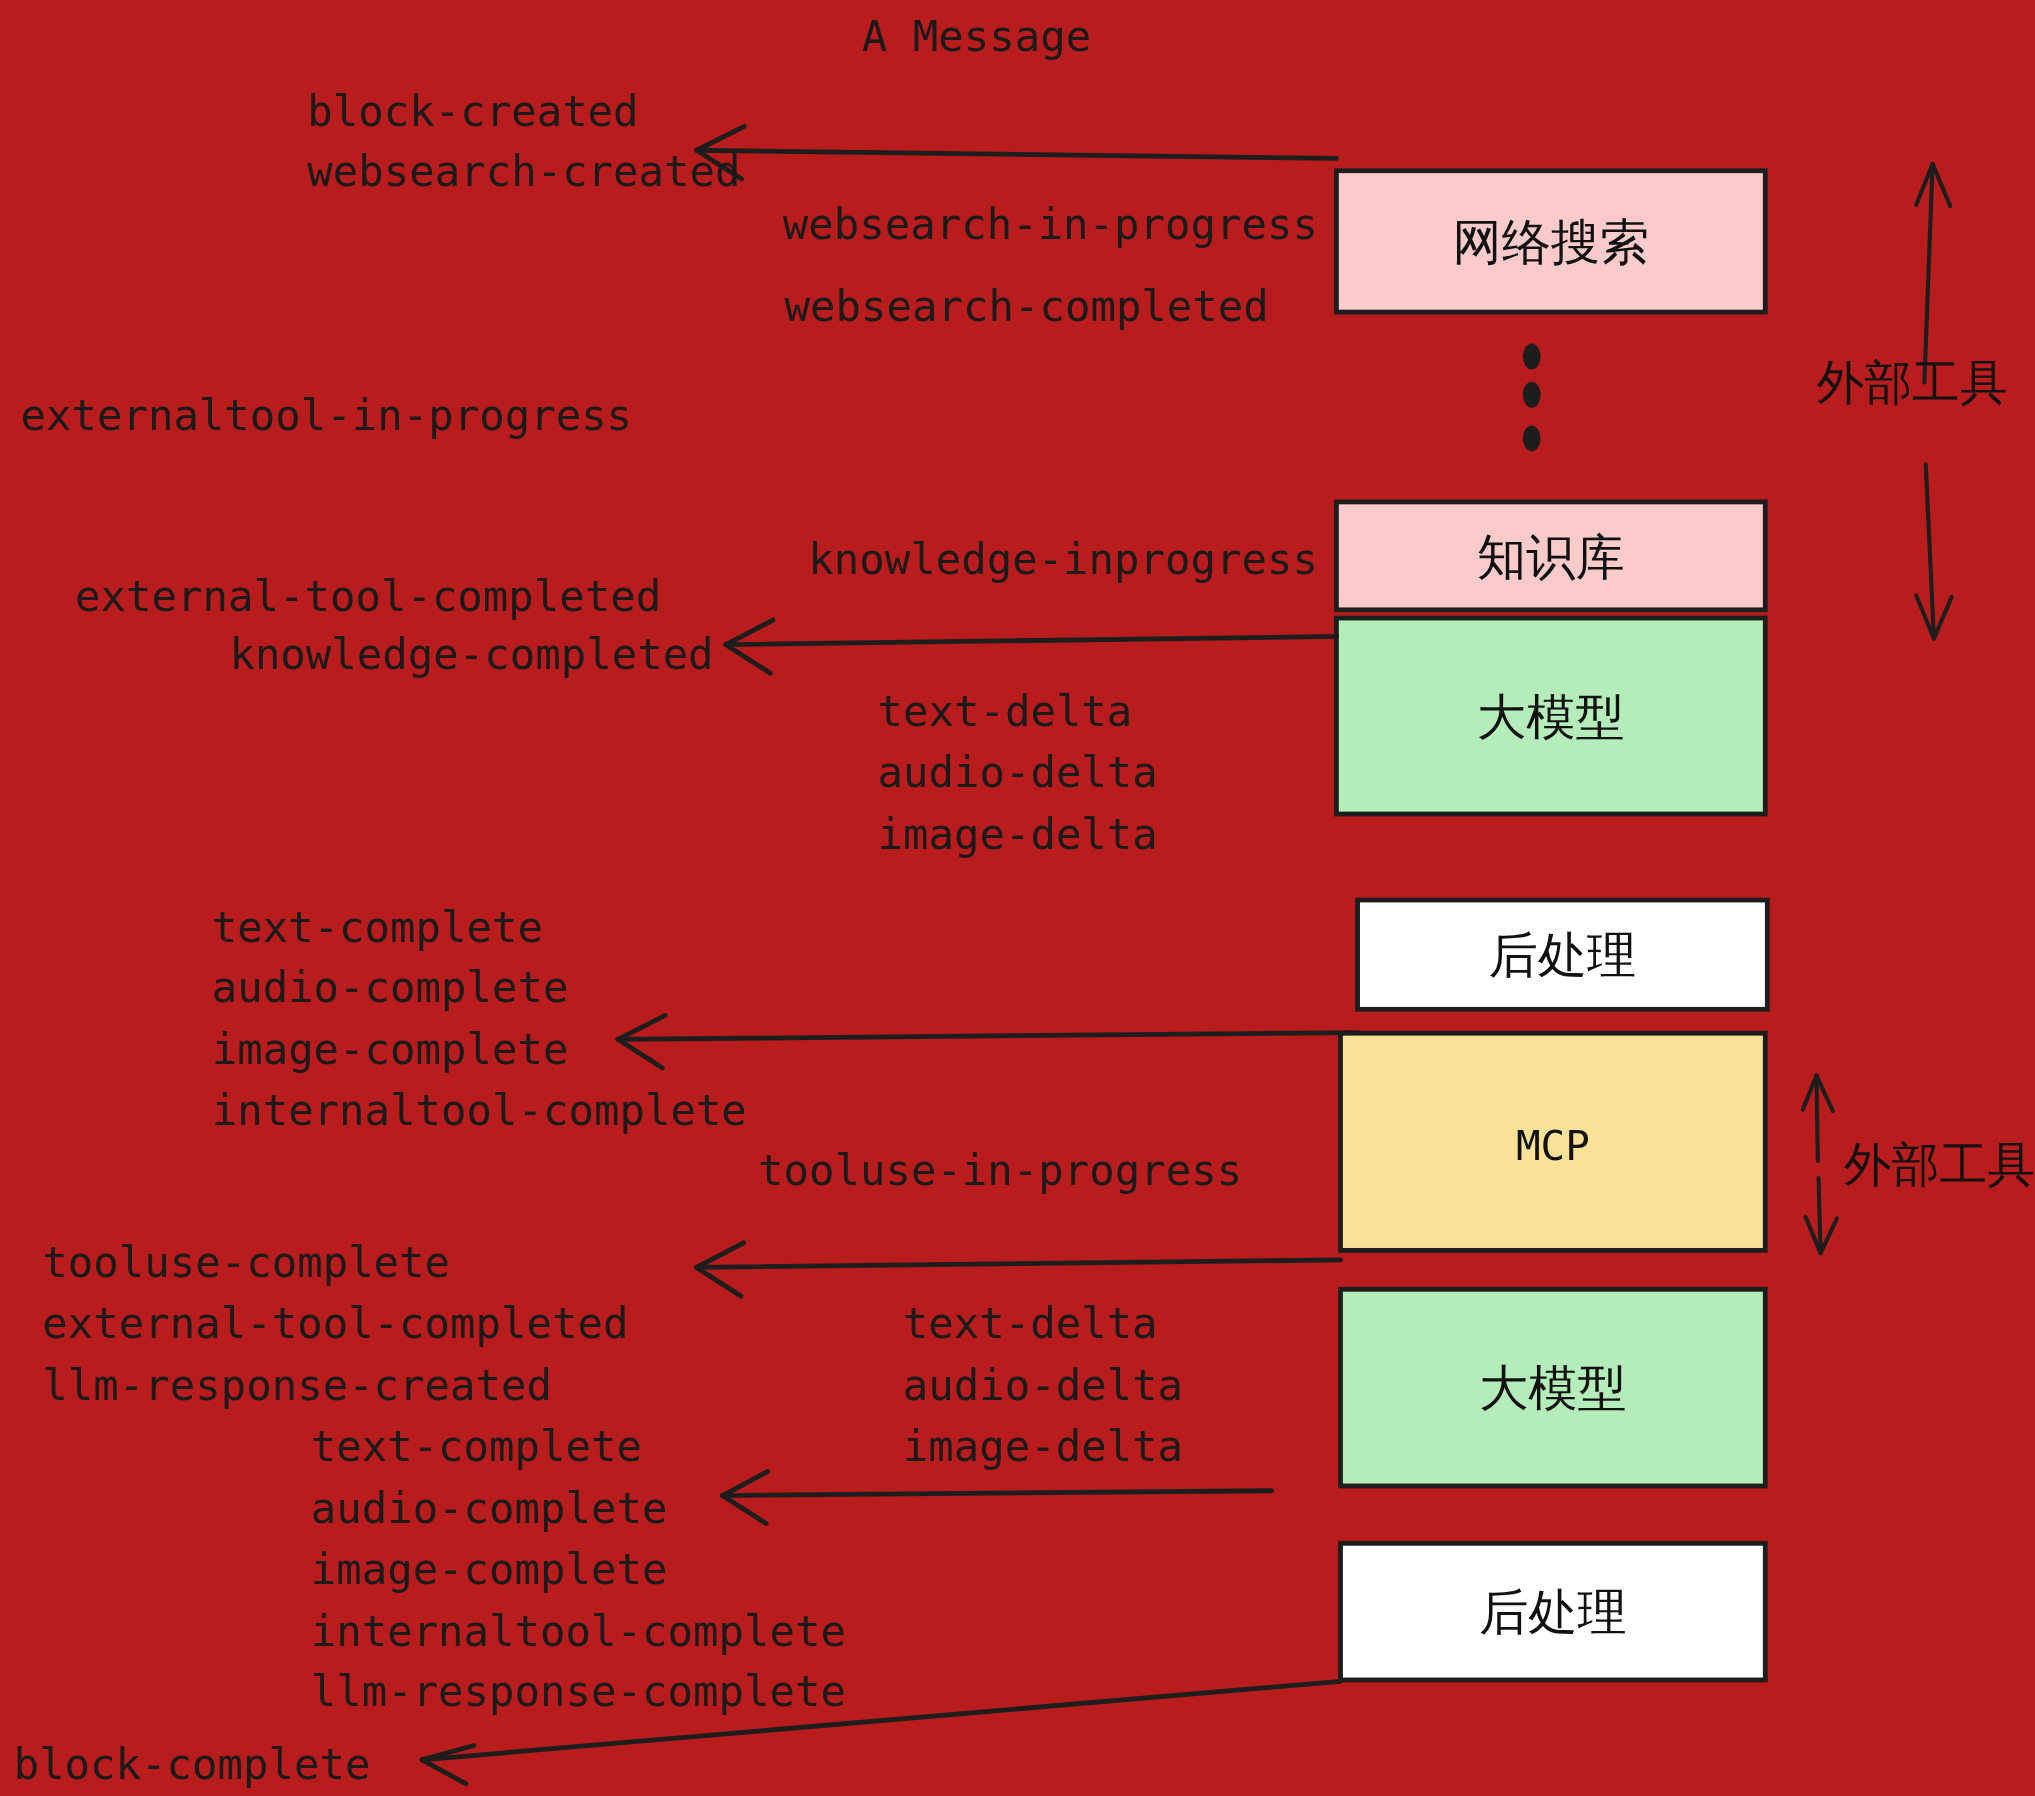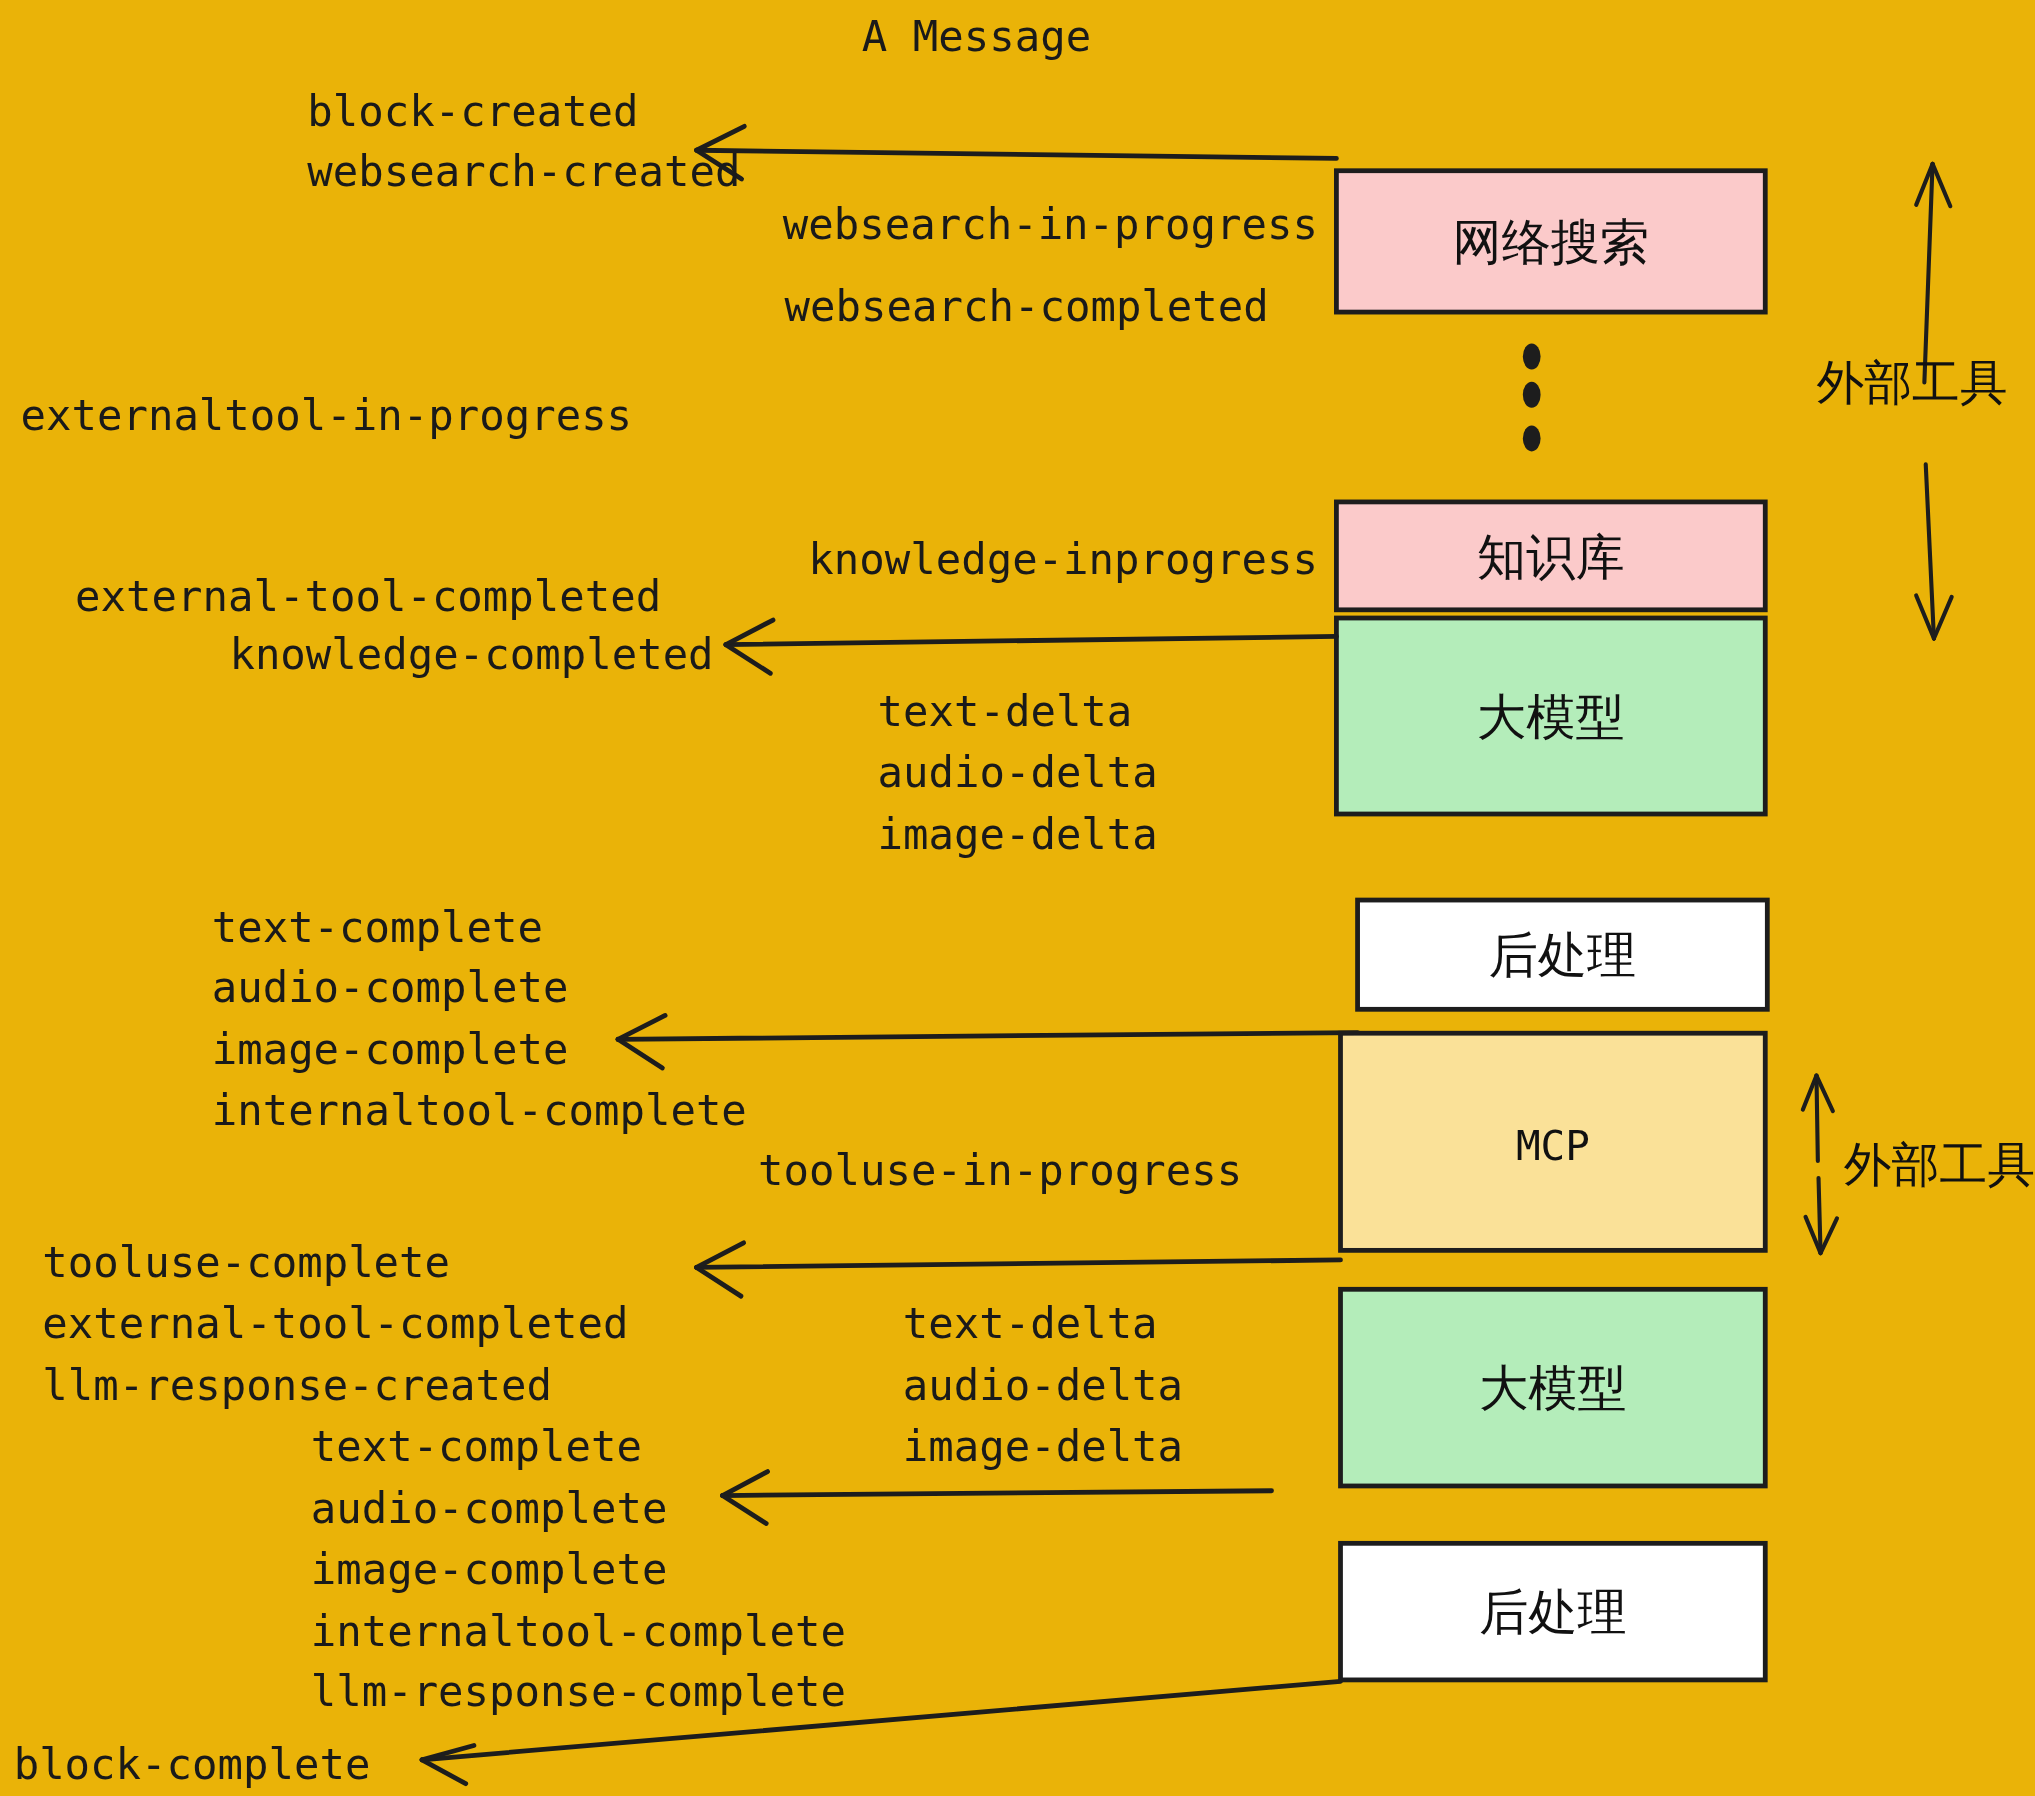--- a/index.html
+++ b/index.html
@@ -1,21 +1,21 @@
 <!DOCTYPE html>
 <html style="font-size:11px"><head>
 <meta charset="utf-8">
 <style>
   html,body{margin:0;padding:0;background:#ffffff;}
   body{
     width:2035px;height:1796px;
     font-family:"DejaVu Sans Mono", monospace;
     -webkit-font-smoothing:antialiased;
   }
-  #stage{position:relative;width:2035px;height:1796px;overflow:hidden;background:#eab308;}
+  #stage{position:relative;width:2035px;height:1796px;overflow:hidden;background:#b91c1c;}
   svg.layer{position:absolute;left:0;top:0;width:2035px;height:1796px;}
 
   .ev{
     font-family:"DejaVu Sans Mono", monospace;
     font-size:62px;
     fill:#1a1a1a;
     letter-spacing:0px;
   }
   .title{
     font-family:"DejaVu Sans Mono", monospace;

